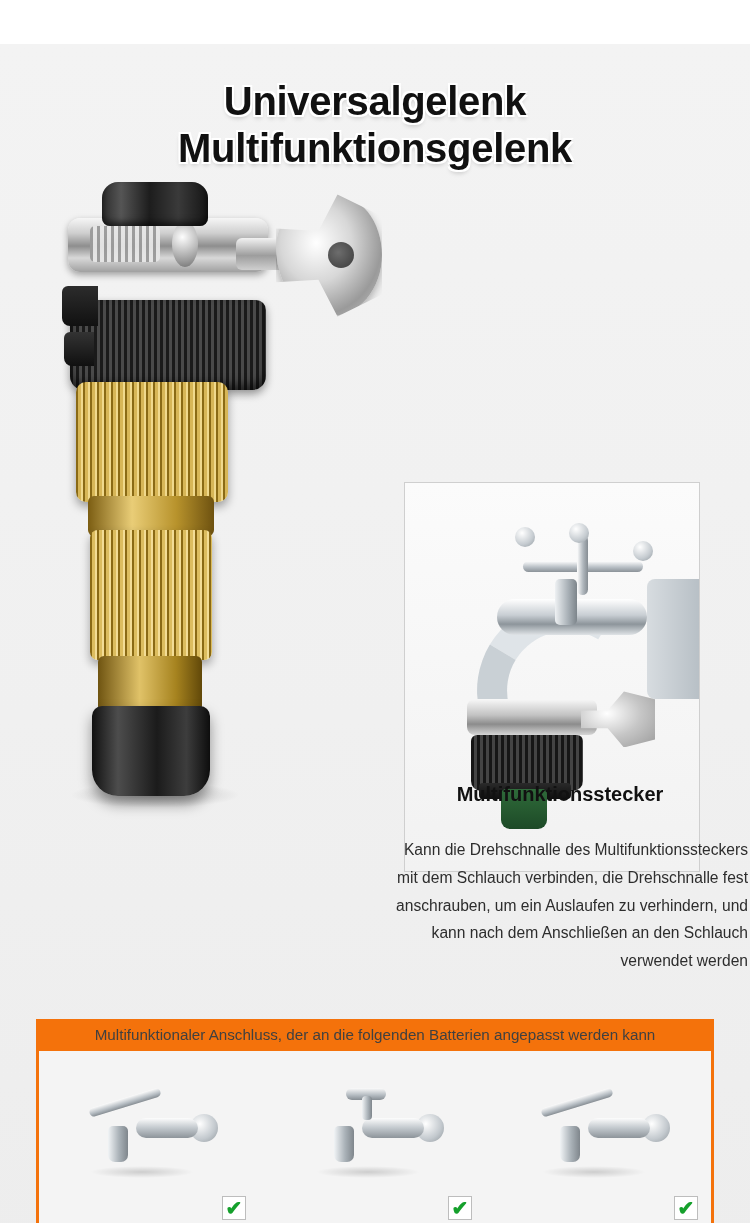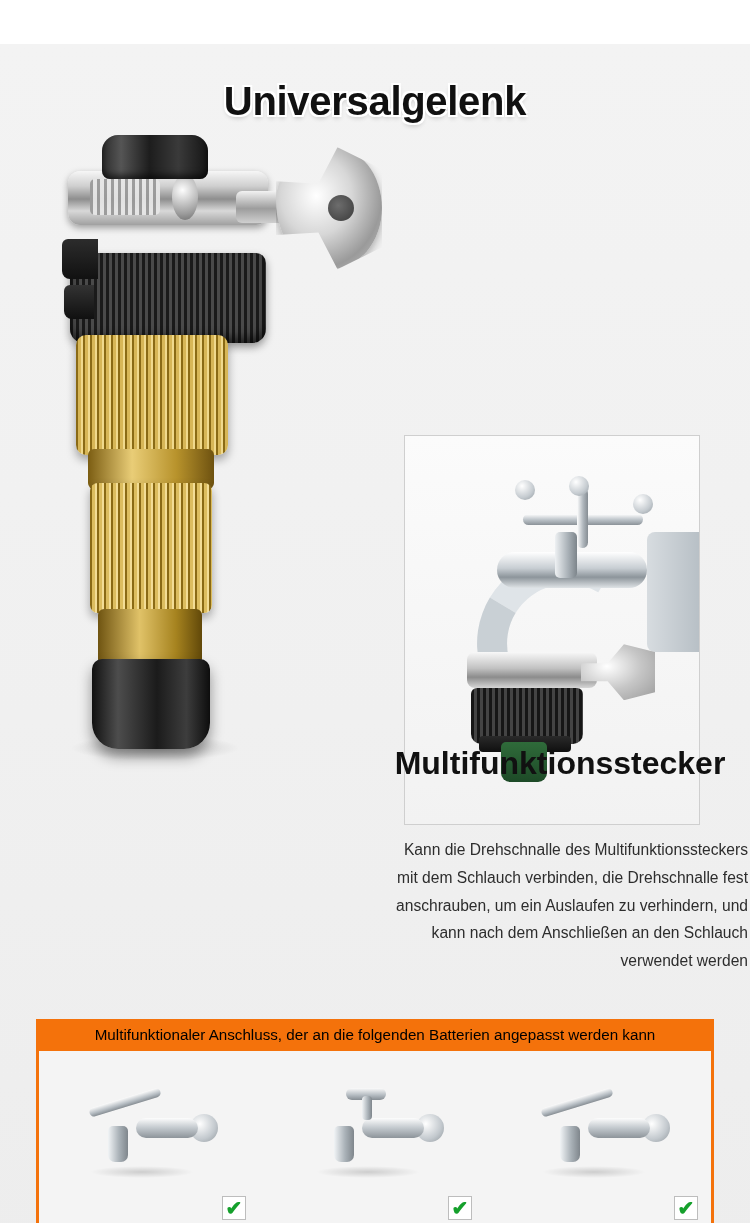--- a/index.html
+++ b/index.html
@@ -238,24 +238,24 @@
   .fc-nut {
     position: absolute; left: 74px; top: 300px; width: 92px; height: 16px;
     background: linear-gradient(180deg,#2a2a2a,#0f0f0f);
     border-radius: 4px;
   }
 
   
   .right-title {
     position: absolute;
     left: 380px;
-    top: 697px;
+    top: 736px;
     width: 360px;
     text-align: center;
-    font-size: 32px;
+    font-size: 20px;
     font-weight: bold;
     color: #111;
     line-height: 1.42;
   }
   .right-body {
     position: absolute;
     left: 380px;
     top: 792px;
     width: 368px;
     font-size: 15.6px;
@@ -275,21 +275,21 @@
     box-sizing: border-box;
     background: #f4f4f4;
   }
   .bottom-banner {
     position: absolute;
     left: 36px;
     top: 975px;
     width: 678px;
     height: 32px;
     background: #f4720b;
-    color: #000000;
+    color: #404040;
     font-size: 15.2px;
     line-height: 32px;
     text-align: center;
     box-sizing: border-box;
     white-space: nowrap;
     overflow: hidden;
   }
   .taps {
     position: absolute;
     left: 36px;
@@ -362,20 +362,21 @@
     font-weight: bold;
   }
 </style>
 </head>
 <body>
 
 <div class="page">
 
   <div class="headline">
     <div class="line">Universalgelenk</div>
+    <div class="line">Multifunktionsgelenk</div>
   </div>
 
   <div class="main-area">
 
     <div class="product">
       <div class="p-shadow"></div>
       <div class="p-collar"></div>
       <div class="p-collar-lip"></div>
       <div class="p-collar-lip2"></div>
       <div class="p-brass1"></div>

